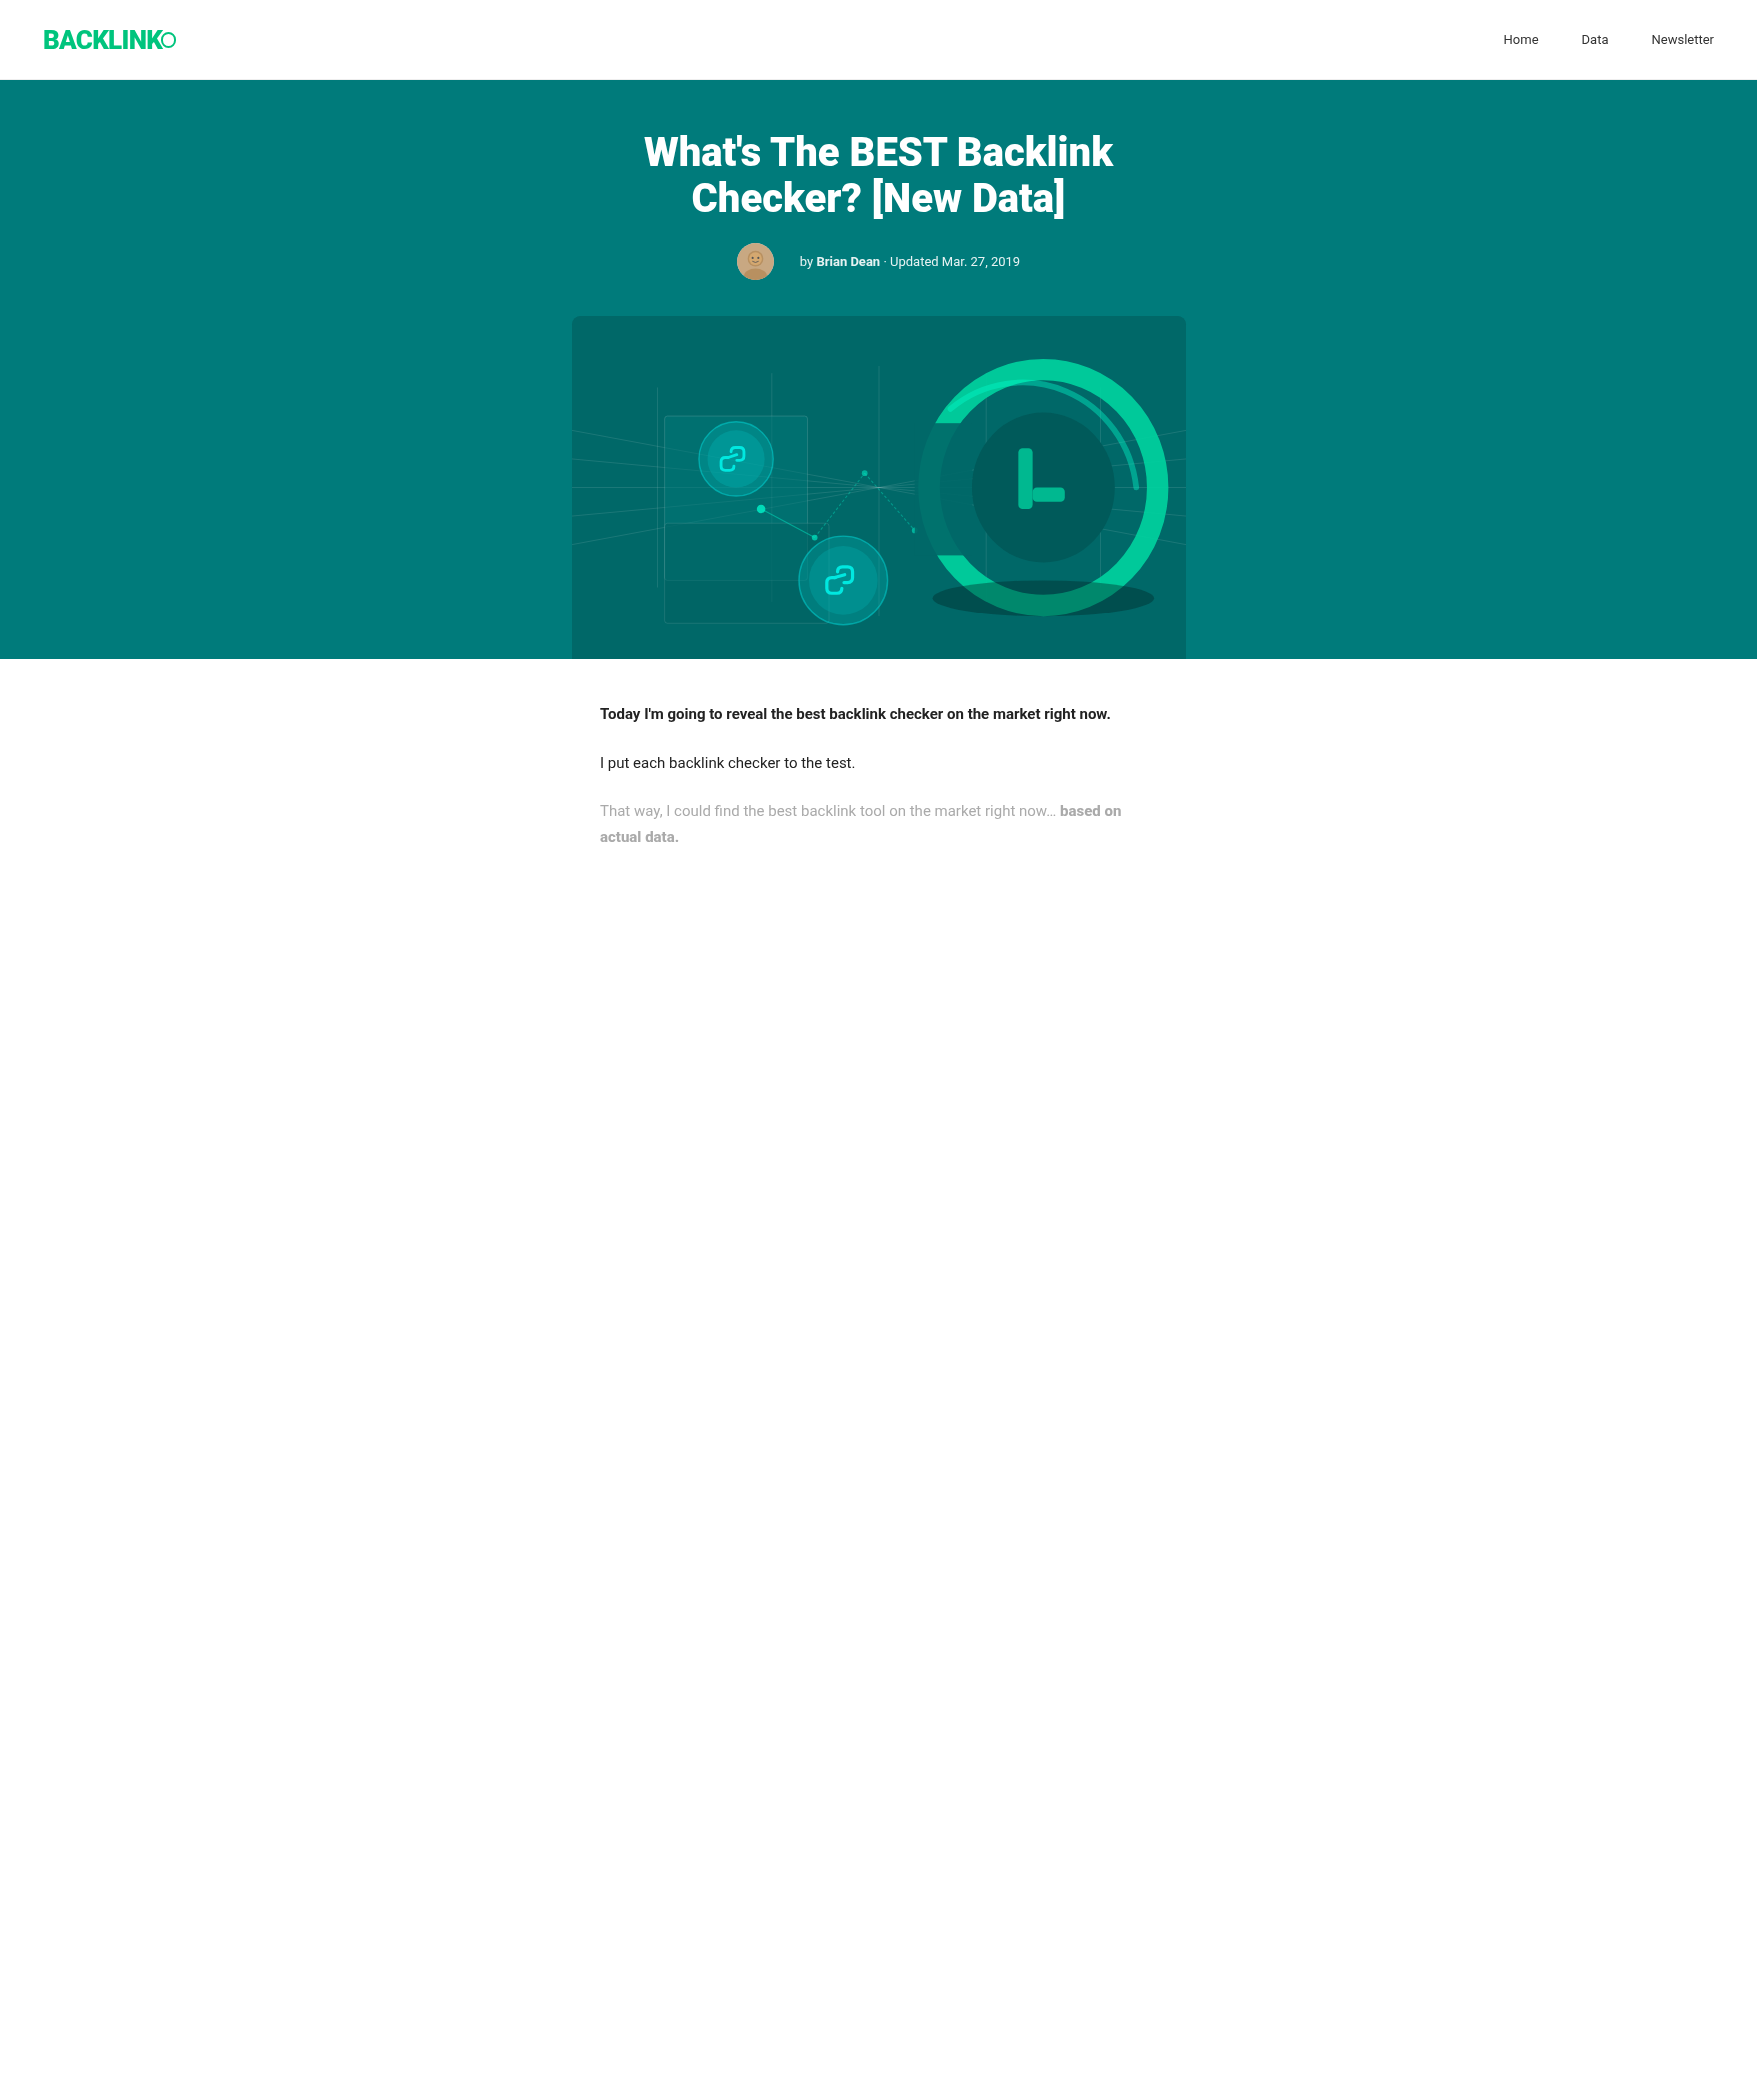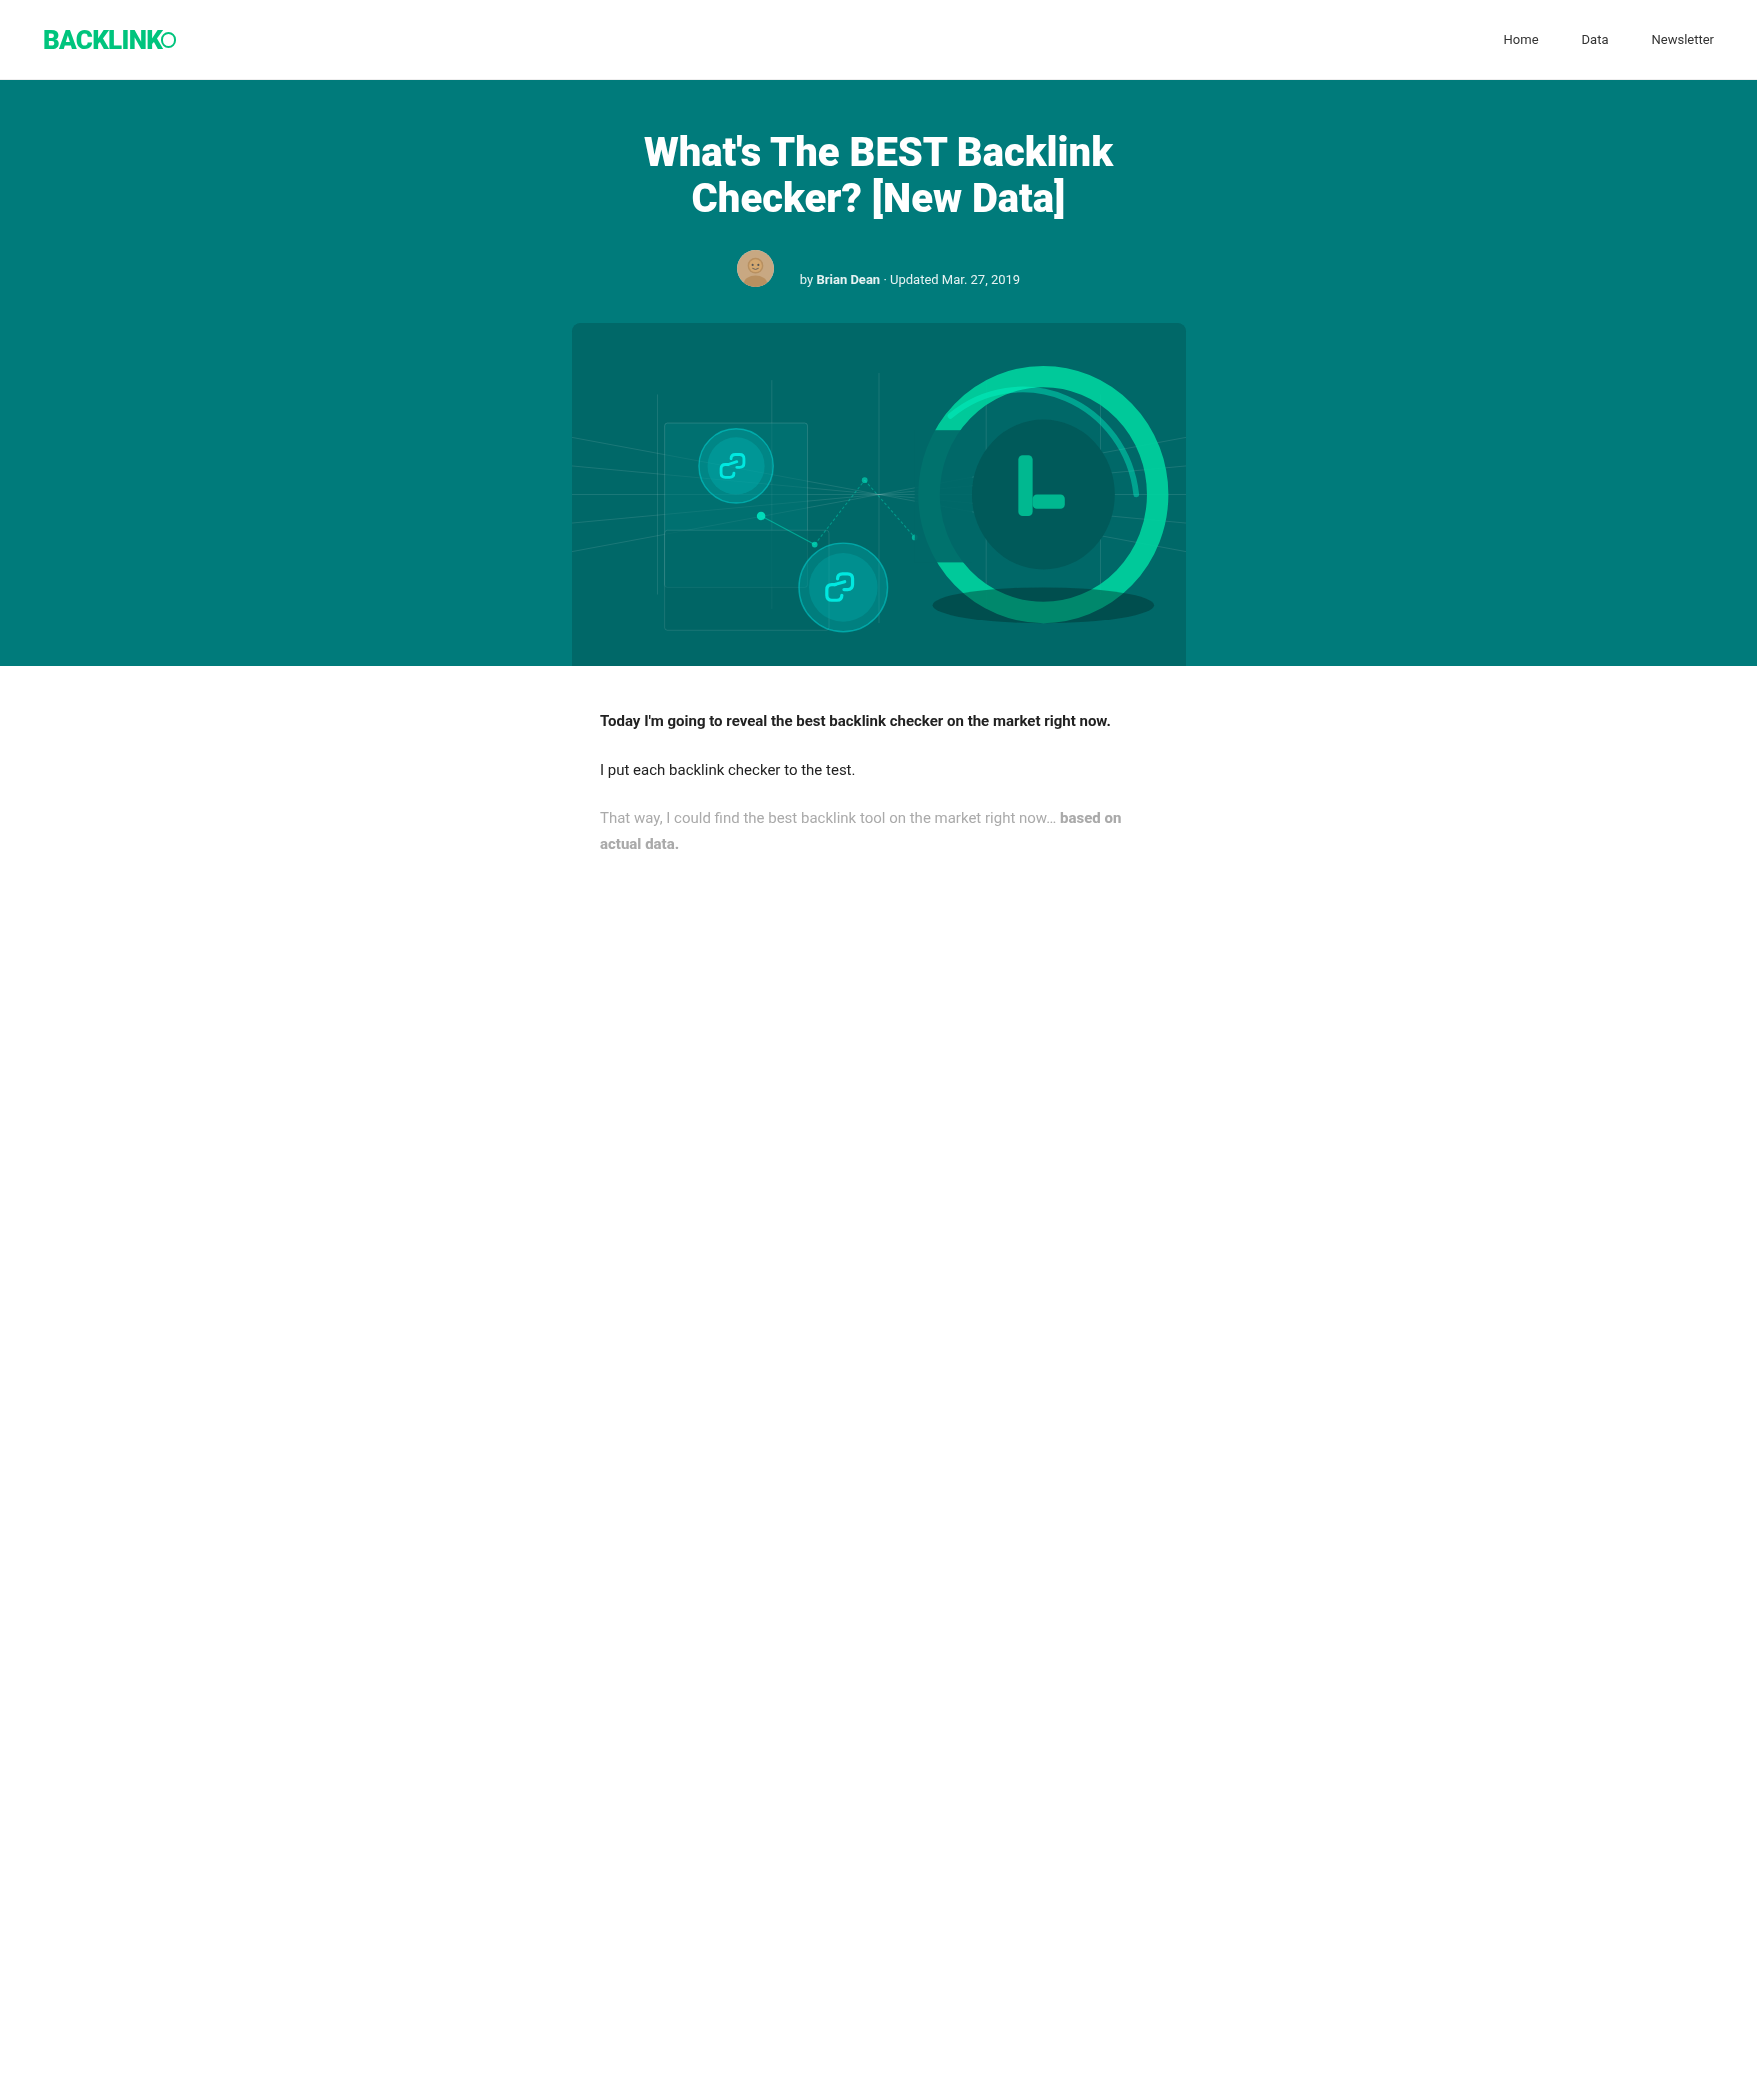--- a/index.html
+++ b/index.html
@@ -66,26 +66,26 @@
       text-align: center;
       position: relative;
     }
 
     .hero-title {
       color: #fff;
       font-size: 40px;
       font-weight: 900;
       line-height: 1.15;
       max-width: 585px;
-      margin: 0 auto 28px;
+      margin: 0 auto 21px;
     }
 
     .author-line {
       display: flex;
-      align-items: flex-end;
+      align-items: center;
       justify-content: center;
       gap: 26px;
       margin-bottom: 36px;
     }
 
     .author-avatar {
       width: 37px;
       height: 37px;
       border-radius: 50%;
       background: #ccc;

